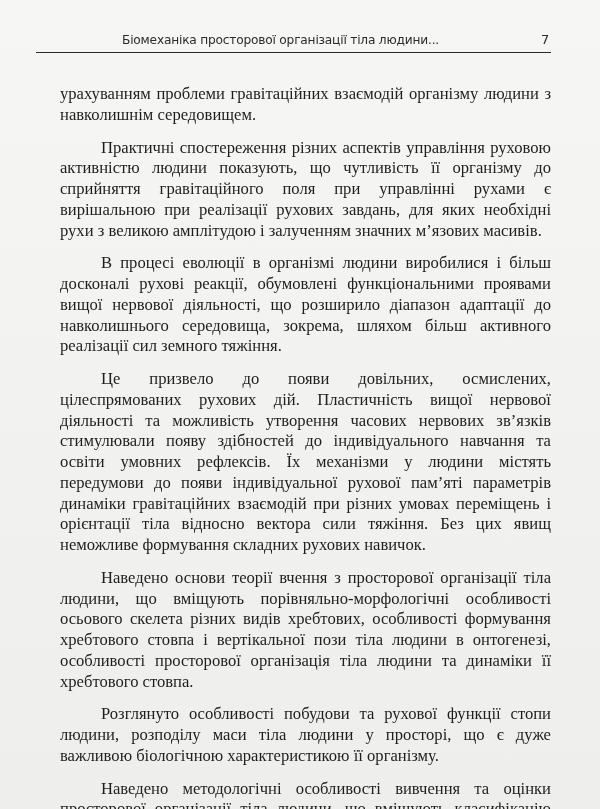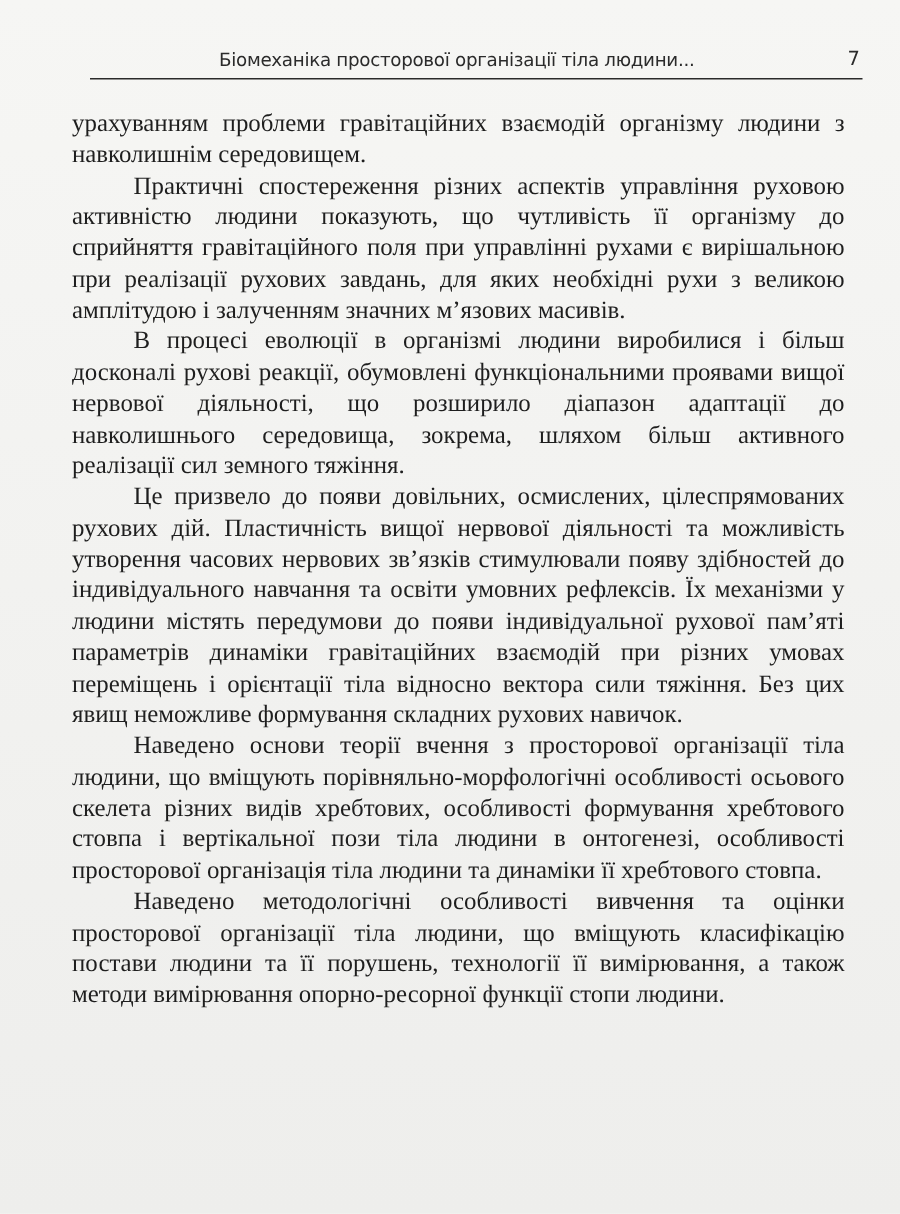--- a/index.html
+++ b/index.html
@@ -14,21 +14,21 @@
       position: relative;
     }
     .page {
       position: absolute;
       left: 0; top: 0;
       width: 600px; height: 809px;
       background: linear-gradient(180deg, #f6f6f4 0%, #f1f1ef 60%, #eeeeec 100%);
     }
     .running-header {
       position: absolute;
-      left: 60px;
+      left: 36px;
       width: 515px;
       top: 30px;
       height: 22px;
       border-bottom: 1.3px solid #2a2a2a;
       font-family: "DejaVu Sans", "Liberation Sans", sans-serif;
       font-size: 12.2px;
       color: #2b2b2b;
       letter-spacing: -0.2px;
     }
     .running-title {
@@ -47,21 +47,21 @@
       position: absolute;
       left: 48px;
       top: 72px;
       width: 515px;
       font-family: "Liberation Serif", "DejaVu Serif", serif;
       font-size: 16.6px;
       line-height: 20.75px;
       color: #1e1e1e;
     }
     .body-text p {
-      margin: 0;
+      margin: 12px;
       text-align: justify;
       text-indent: 41px;
       hyphens: none;
     }
     .body-text p.continued {
       text-indent: 0;
     }
   </style>
 </head>
 <body>
@@ -72,16 +72,17 @@
     <span class="running-title">Біомеханіка просторової організації тіла людини...</span>
     <span class="page-number">7</span>
   </div>
 
   <div class="body-text">
     <p class="continued">урахуванням проблеми гравітаційних взаємодій організму людини з навколишнім середовищем.</p>
     <p>Практичні спостереження різних аспектів управління руховою активністю людини показують, що чутливість її організму до сприйняття гравітаційного поля при управлінні рухами є вирішальною при реалізації рухових завдань, для яких необхідні рухи з великою амплітудою і залученням значних м’язових масивів.</p>
     <p>В процесі еволюції в організмі людини виробилися і більш досконалі рухові реакції, обумовлені функціональними проявами вищої нервової діяльності, що розширило діапазон адаптації до навколишнього середовища, зокрема, шляхом більш активного реалізації сил земного тяжіння.</p>
     <p>Це призвело до появи довільних, осмислених, цілеспрямованих рухових дій. Пластичність вищої нервової діяльності та можливість утворення часових нервових зв’язків стимулювали появу здібностей до індивідуального навчання та освіти умовних рефлексів. Їх механізми у людини містять передумови до появи індивідуальної рухової пам’яті параметрів динаміки гравітаційних взаємодій при різних умовах переміщень і орієнтації тіла відносно вектора сили тяжіння. Без цих явищ неможливе формування складних рухових навичок.</p>
     <p>Наведено основи теорії вчення з просторової організації тіла людини, що вміщують порівняльно-морфологічні особливості осьового скелета різних видів хребтових, особливості формування хребтового стовпа і вертікальної пози тіла людини в онтогенезі, особливості просторової організація тіла людини та динаміки її хребтового стовпа.</p>
+    <p>Розглянуто особливості побудови та рухової функції стопи людини, розподілу маси тіла людини у просторі, що є дуже важливою біологічною характеристикою її організму.</p>
     <p>Наведено методологічні особливості вивчення та оцінки просторової організації тіла людини, що вміщують класифікацію постави людини та її порушень, технології її вимірювання, а також методи вимірювання опорно-ресорної функції стопи людини.</p>
   </div>
 
 </div>
 
 </body></html>

